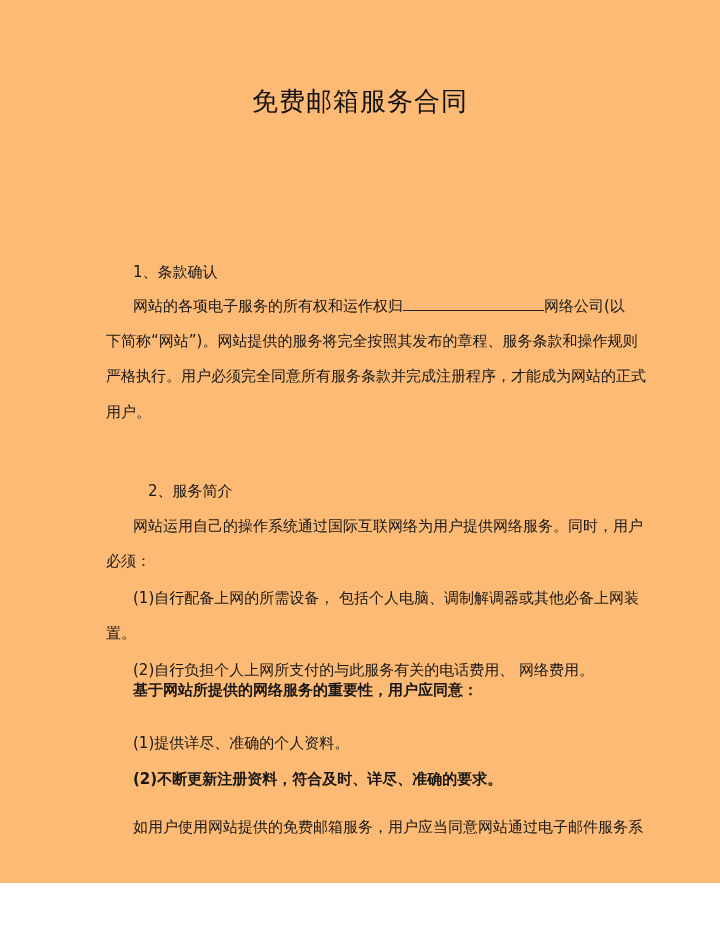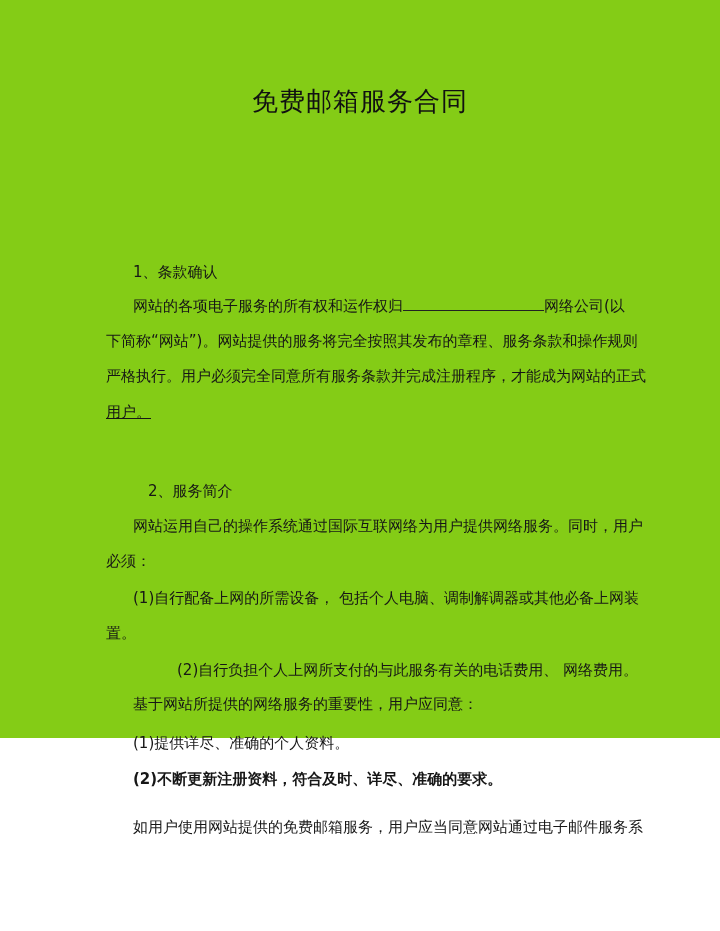--- a/index.html
+++ b/index.html
@@ -11,22 +11,22 @@
       width: 720px;
       height: 931px;
       position: relative;
       overflow: hidden;
       font-family: "DejaVu Sans", "Liberation Sans", sans-serif;
       color: #111111;
     }
     .page {
       position: absolute;
       left: 0; top: 0;
-      width: 720px; height: 738px;
-      background: #84cc16;
+      width: 720px; height: 883px;
+      background: #fdba74;
     }
     .title {
       position: absolute;
       left: 0; width: 720px;
       top: 84px;
       text-align: center;
       font-family: "DejaVu Serif", "Liberation Serif", serif;
       font-size: 26px;
       letter-spacing: 1px;
       color: #111;
@@ -54,33 +54,33 @@
   <div class="title">免费邮箱服务合同</div>
 
   <div class="line" style="left:133px; top:262px;">1、条款确认</div>
 
   <div class="line" style="left:133px; top:296px;">
     <span>网站的各项电子服务的所有权和运作权归</span><span class="blank"></span><span>网络公司(以</span>
   </div>
 
   <div class="line" style="left:106px; top:366px;">严格执行。用户必须完全同意所有服务条款并完成注册程序，才能成为网站的正式</div>
   <div class="line" style="left:106px; top:331px;">下简称“网站”)。网站提供的服务将完全按照其发布的章程、服务条款和操作规则</div>
-  <div class="line" style="left:106px; top:402px;text-decoration:underline;">用户。</div>
+  <div class="line" style="left:106px; top:402px;">用户。</div>
 
   <div class="line" style="left:148px; top:481px;">2、服务简介</div>
 
   <div class="line" style="left:133px; top:516px;">网站运用自己的操作系统通过国际互联网络为用户提供网络服务。同时，用户</div>
   <div class="line" style="left:106px; top:551px;">必须：</div>
 
   <div class="line" style="left:133px; top:588px;">(1)自行配备上网的所需设备， 包括个人电脑、调制解调器或其他必备上网装</div>
   <div class="line" style="left:106px; top:623px;">置。</div>
 
-  <div class="line" style="left:133px; top:660px;margin-left:44px;">(2)自行负担个人上网所支付的与此服务有关的电话费用、 网络费用。</div>
+  <div class="line" style="left:133px; top:660px;">(2)自行负担个人上网所支付的与此服务有关的电话费用、 网络费用。</div>
 
-  <div class="line" style="left:133px; top:694px;">基于网站所提供的网络服务的重要性，用户应同意：</div>
+  <div class="line" style="left:133px; top:680px;font-weight:bold;">基于网站所提供的网络服务的重要性，用户应同意：</div>
 
   <div class="line" style="left:133px; top:733px;">(1)提供详尽、准确的个人资料。</div>
 
   <div class="line" style="left:133px; top:769px;font-weight:bold;">(2)不断更新注册资料，符合及时、详尽、准确的要求。</div>
 
   <div class="line" style="left:133px; top:805px;margin-top:12px;">如用户使用网站提供的免费邮箱服务，用户应当同意网站通过电子邮件服务系</div>
 
 </div>
 
 </body></html>

